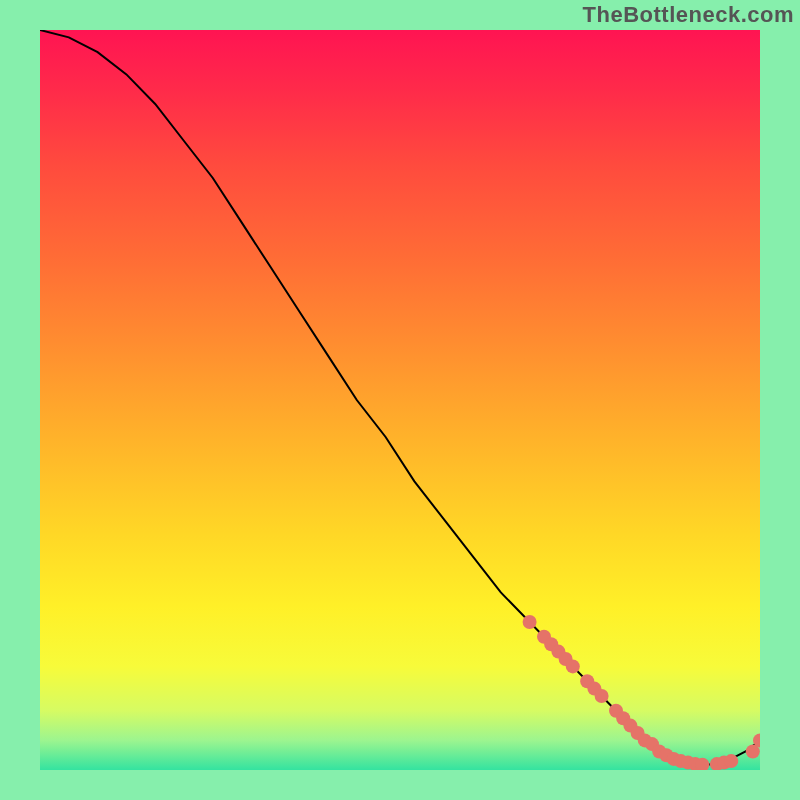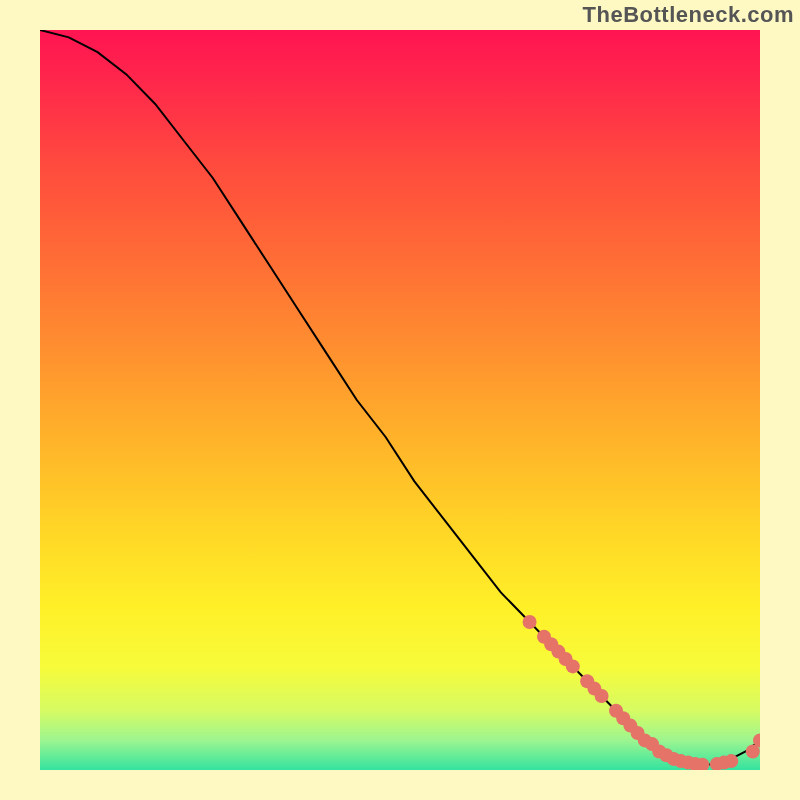--- a/index.html
+++ b/index.html
@@ -1,21 +1,21 @@
 <!DOCTYPE html>
 <html><head>
 <meta charset="utf-8">
 <style>
   * { margin: 0; padding: 0; box-sizing: border-box; }
   html, body { width: 800px; height: 800px; background: #000; overflow: hidden; }
   .wrapper {
     position: relative;
     width: 800px;
     height: 800px;
-    background: #fef9c3;
+    background: #86efac;
   }
   .watermark {
     position: absolute;
     top: 2px;
     right: 6px;
     font-family: Arial, Helvetica, sans-serif;
     font-size: 22px;
     font-weight: bold;
     color: #555;
     letter-spacing: 0.5px;

